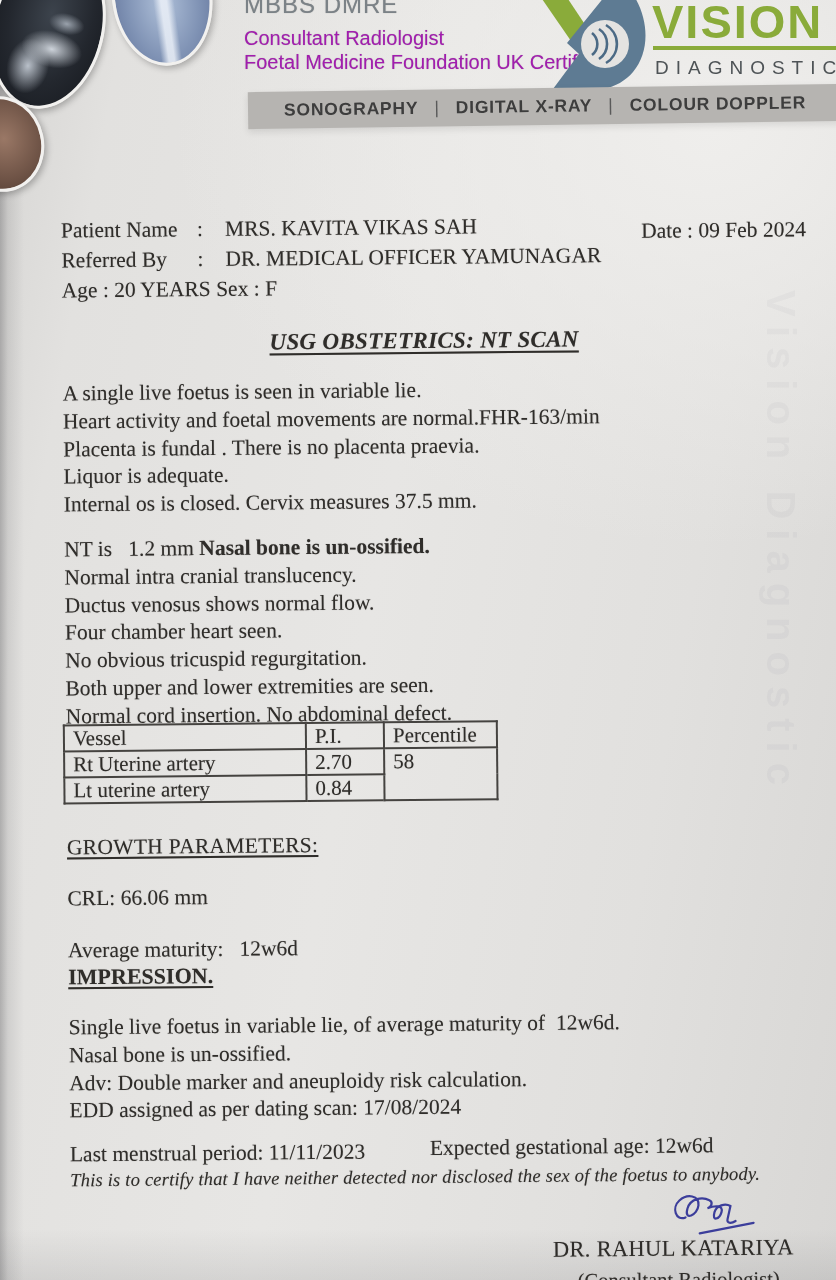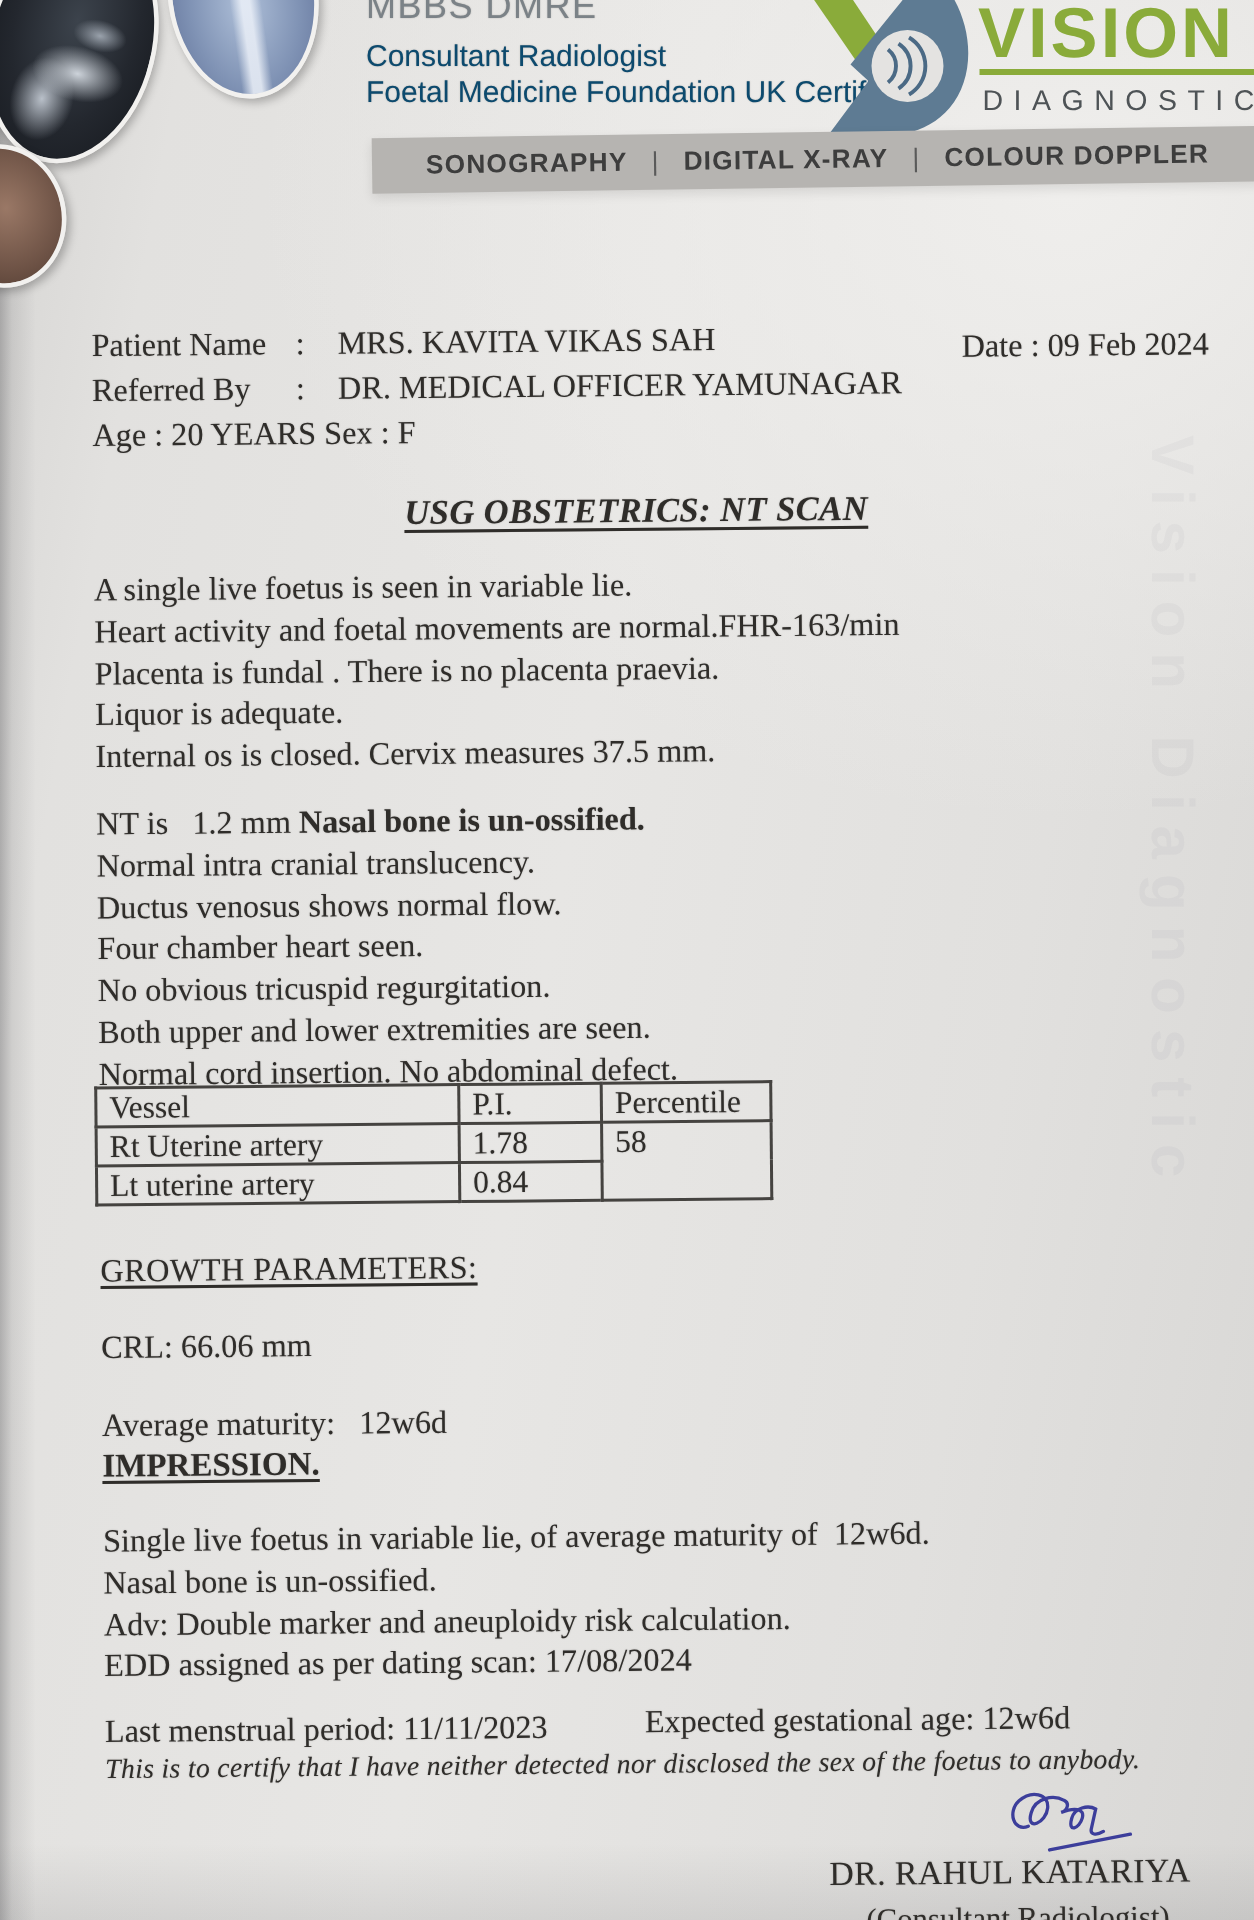--- a/index.html
+++ b/index.html
@@ -39,21 +39,21 @@
     left:-42px; top:96px; width:86px; height:96px; border-radius:50%;
     transform:rotate(-12deg);
     background: radial-gradient(ellipse at 55% 45%, #9a7866 0%, #6d5245 60%, #4b372e 100%);
   }
   .leaf {
     position:absolute; left:-20px; top:128px; width:40px; height:46px;
     background:#7ca33d; border-radius:0 70% 20% 70%; transform:rotate(24deg);
   }
 
   
-  .creds { position:absolute; left:244px; font-family:"Liberation Sans", sans-serif; color:#0c4a6e; }
+  .creds { position:absolute; left:244px; font-family:"Liberation Sans", sans-serif; color:#a21caf; }
   .creds-line1 { top:-9px; font-size:24px; letter-spacing:1px; color:#7b8287; }
   .creds-line2 { top:27px; font-size:20px; }
   .creds-line3 { top:51px; font-size:20px; }
 
   .logo-mark { position:absolute; left:538px; top:-4px; }
   .vision-word {
     position:absolute; left:652px; top:-6px;
     font-family:"Liberation Sans", sans-serif; font-weight:bold;
     font-size:47px; letter-spacing:2px; color:#8aab3a;
   }
@@ -86,21 +86,21 @@
     text-decoration:underline; text-underline-offset:4px;
   }
   .para p { margin:0; line-height:27.8px; }
 
   table.vessels { border-collapse:collapse; font-size:21px; }
   table.vessels td {
     border:2px solid #454340; padding:0 8px; height:26px; line-height:24px;
     background:rgba(255,255,255,.06);
   }
   td.c-vessel { width:242px; }
-  td.c-pi { width:95px; }
+  td.c-pi { width:78px; }
   td.c-pct { width:113px; vertical-align:top; }
 
   .u { text-decoration:underline; text-underline-offset:3px; }
   .b { font-weight:bold; }
 
   .certify { font-style:italic; font-size:18.5px; letter-spacing:.2px; }
 
   .watermark {
     position:absolute; left:758px; top:290px; height:560px;
     writing-mode:vertical-rl; font-family:"Liberation Sans", sans-serif;
@@ -184,21 +184,21 @@
 
   <table class="vessels abs" style="left:62px; top:721px;">
     <tbody>
         <tr>
       <td class="c-vessel">Vessel</td>
       <td class="c-pi">P.I.</td>
       <td class="c-pct">Percentile</td>
     </tr>
     <tr>
       <td class="c-vessel">Rt Uterine artery</td>
-      <td class="c-pi">1.78</td>
+      <td class="c-pi">2.70</td>
       <td class="c-pct" rowspan="2">58</td>
     </tr>
     <tr>
       <td class="c-vessel">Lt uterine artery</td>
       <td class="c-pi">0.84</td>
     </tr>
   </tbody>
     </table>
 
   <div class="abs u" style="left:65px; top:832px; letter-spacing:.3px;">GROWTH PARAMETERS:</div>

